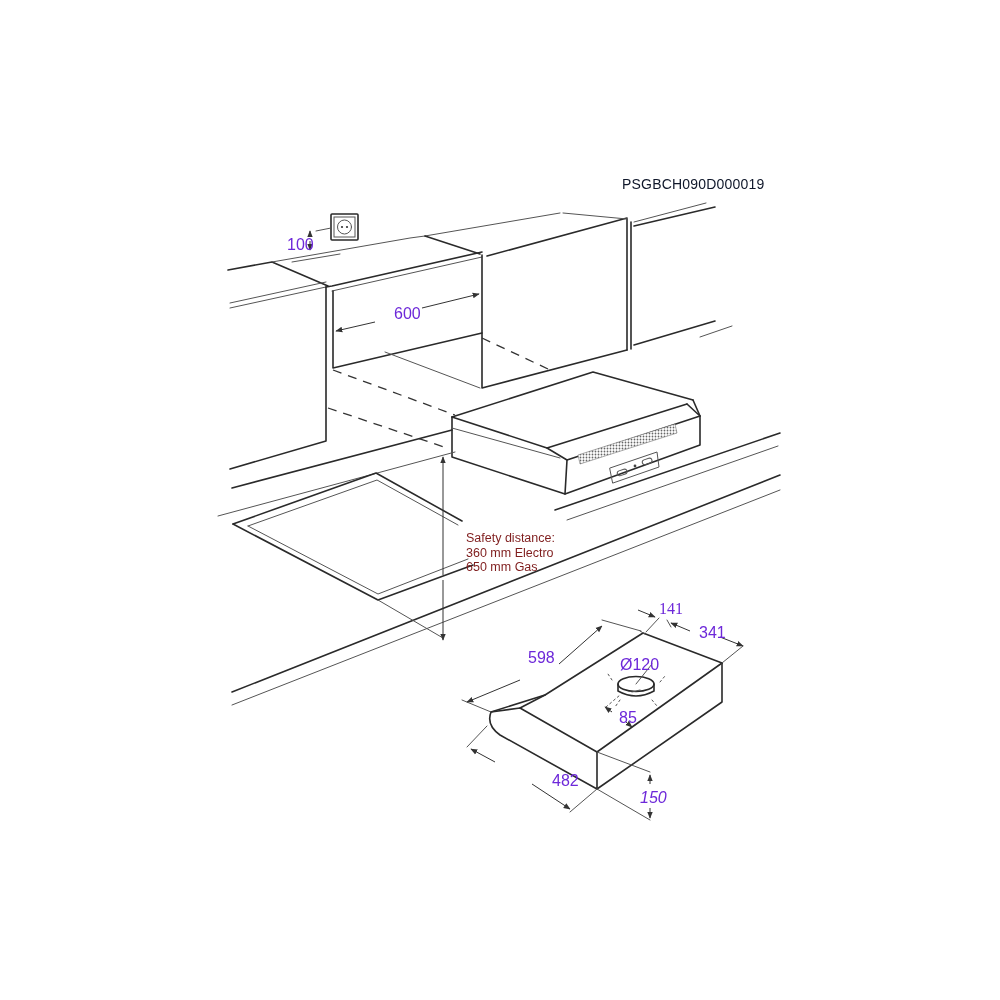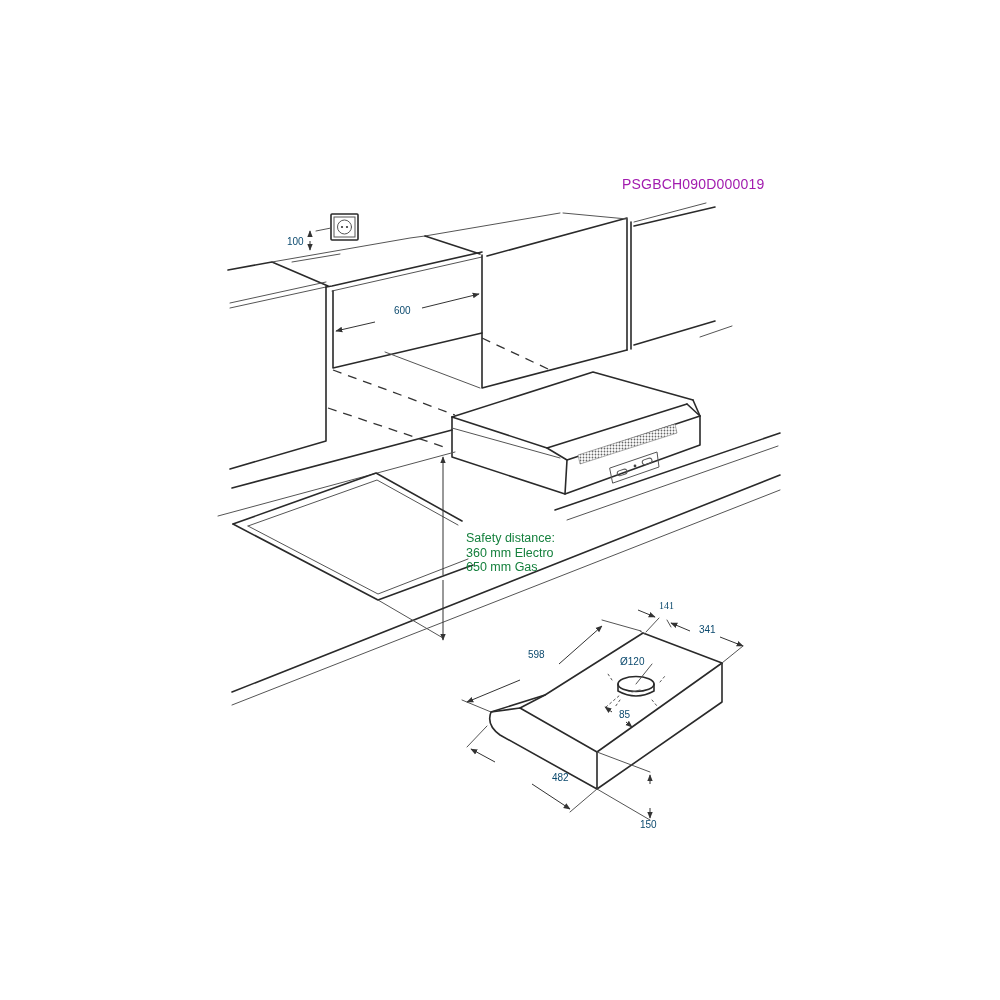--- a/index.html
+++ b/index.html
@@ -3,23 +3,23 @@
 <meta charset="utf-8">
 <style>
   html, body { margin: 0; padding: 0; background: #ffffff; }
   body { width: 1000px; height: 1000px; position: relative; overflow: hidden;
          font-family: "Liberation Sans", sans-serif; color: #333; }
   svg { position: absolute; left: 0; top: 0; }
   .ln  { stroke: #2a2a2a; stroke-width: 1.6; fill: none; stroke-linecap: round; stroke-linejoin: round; }
   .lt  { stroke: #555; stroke-width: 1.0; fill: none; stroke-linecap: round; }
   .dash{ stroke: #333; stroke-width: 1.3; fill: none; stroke-dasharray: 9 7; }
   .dim { stroke: #333; stroke-width: 1.0; fill: none; }
-  .lbl { position: absolute; font-size: 10px; color: #0c4a6e; white-space: nowrap; line-height: 1; }
-  .code{ position: absolute; font-size: 14px; color: #a21caf; letter-spacing: 0.2px; }
-  .safety { position: absolute; font-size: 12.5px; color: #15803d; line-height: 14.5px; }
+  .lbl { position: absolute; font-size: 16px; color: #6d28d9; white-space: nowrap; line-height: 1; }
+  .code{ position: absolute; font-size: 14px; color: #0f172a; letter-spacing: 0.2px; }
+  .safety { position: absolute; font-size: 12.5px; color: #7f1d1d; line-height: 14.5px; }
 </style>
 </head>
 <body>
 
 <svg width="1000" height="1000" viewBox="0 0 1000 1000">
   <defs>
     <marker id="arr" viewBox="0 0 10 10" refX="9" refY="5" markerWidth="7" markerHeight="7" orient="auto-start-reverse">
       <path d="M0,1 L10,5 L0,9 z" fill="#333"></path>
     </marker>
     <pattern id="grill" width="3" height="3" patternUnits="userSpaceOnUse">
@@ -178,13 +178,13 @@
   <div>360 mm Electro</div>
   <div>650 mm Gas</div>
 </div>
 
 <div class="lbl" style="left:659px; top:601px;font-family:Liberation Serif, serif;">141</div>
 <div class="lbl" style="left:699px; top:625px;">341</div>
 <div class="lbl" style="left:528px; top:650px;">598</div>
 <div class="lbl" style="left:620px; top:657px;">Ø120</div>
 <div class="lbl" style="left:619px; top:710px;">85</div>
 <div class="lbl" style="left:506px; top:773px;margin-left:46px;">482</div>
-<div class="lbl" style="left:640px; top:820px;">150</div>
+<div class="lbl" style="left:640px; top:790px;font-style:italic;">150</div>
 
 </body></html>

